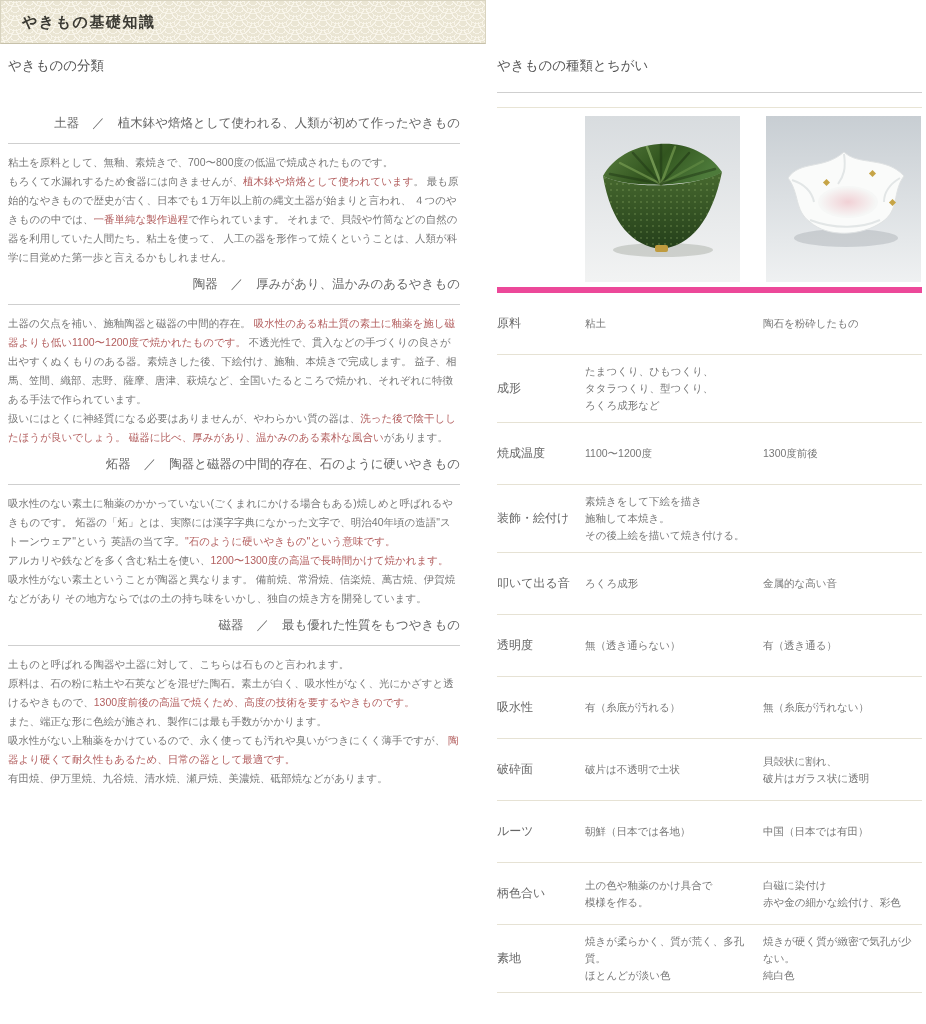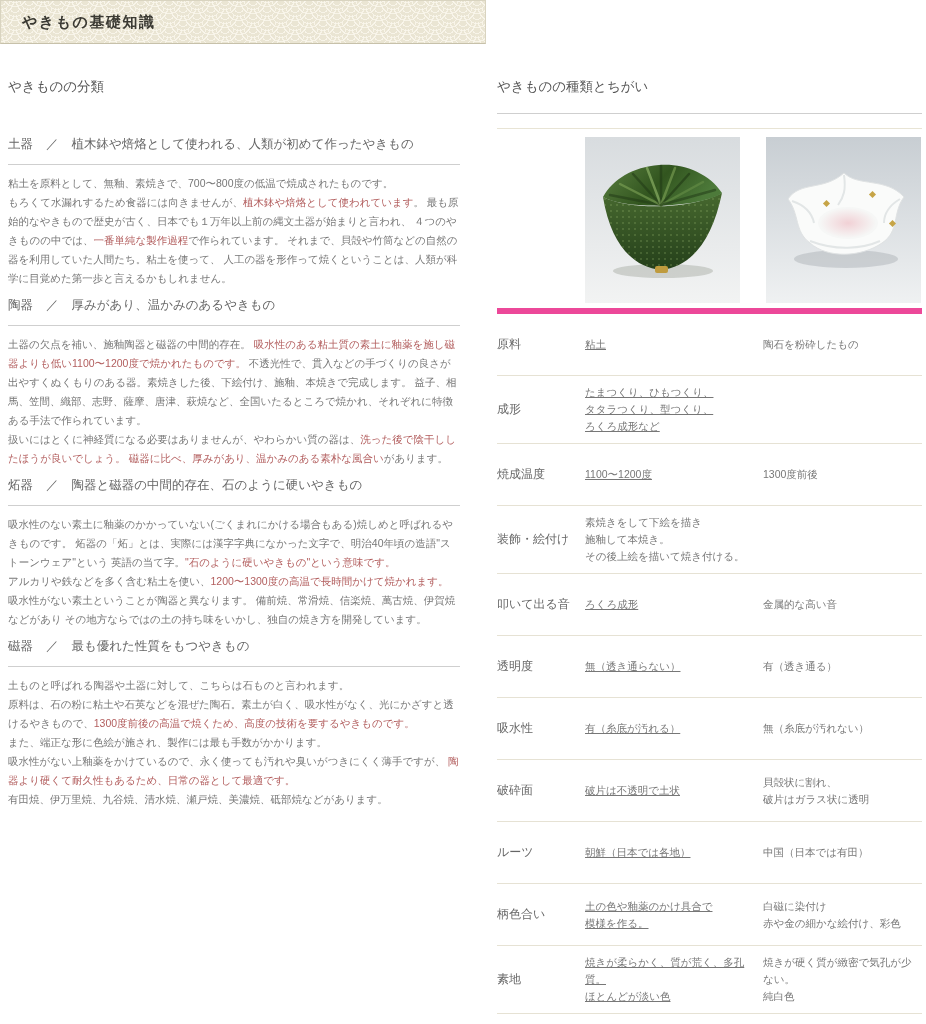--- a/index.html
+++ b/index.html
@@ -27,30 +27,30 @@
     padding: 12px 0 0 21px;
     font-family: Liberation Mono, monospace;
     font-size: 15px; font-weight: bold;
     letter-spacing: 1.5px;
     color: #3b3a33;
   }
   
   .col-left  { position:absolute; left:8px;   top:56px; width:452px; }
   .col-right { position:absolute; left:497px; top:56px; width:425px; }
   h2.col-heading {
-    margin-top: 22px;
+    margin-top: 1px;
     font-size: 13.5px; font-weight: normal;
     color: #555;
   }
   
   #sections { margin-top: 40px; }
   .section + .section { margin-top: 9px; }
   .section h3 {
     font-size: 12.5px; font-weight: normal;
-    color: #666; margin: 0 0 11px;
+    color: #666; margin: 0 0 11px; text-align: right;
   }
   .section h3 .term  { margin-right: 13px; }
   .section h3 .slash { margin-right: 13px; }
   .rule { height: 0; border-top: 1px solid #cfcfcf; }
   .rule-beige { border-top-color: #e8e4d5; }
   .section .rule { margin-bottom: 9px; }
   .sec-body .line {
     font-size: 10.5px; line-height: 19px;
     color: #777;
   }
@@ -64,21 +64,21 @@
   }
   .photo { width: 155px; height: 166px; }
   .photo svg { display:block; }
   .ctable { border-top: 6px solid #ec4899; }
   .trow {
     display: flex; align-items: center;
     min-height: 62px; padding: 8px 0;
     border-bottom: 1px solid #e6e2d4;
   }
   .tlabel { width: 88px; flex: 0 0 88px; font-size: 12px; color: #666; }
-  .tcol1  { width: 178px; flex: 0 0 178px; font-size: 10.5px; line-height: 17px; color: #777; padding-right: 2px; text-decoration: underline; }
+  .tcol1  { width: 178px; flex: 0 0 178px; font-size: 10.5px; line-height: 17px; color: #777; padding-right: 2px; }
   .tcol2  { flex: 1; font-size: 10.5px; line-height: 17px; color: #777; }
 </style>
 </head>
 <body>
 
 <div class="header-bar">
   <h1>やきもの基礎知識</h1>
 </div>
 
 <div class="col-left">

